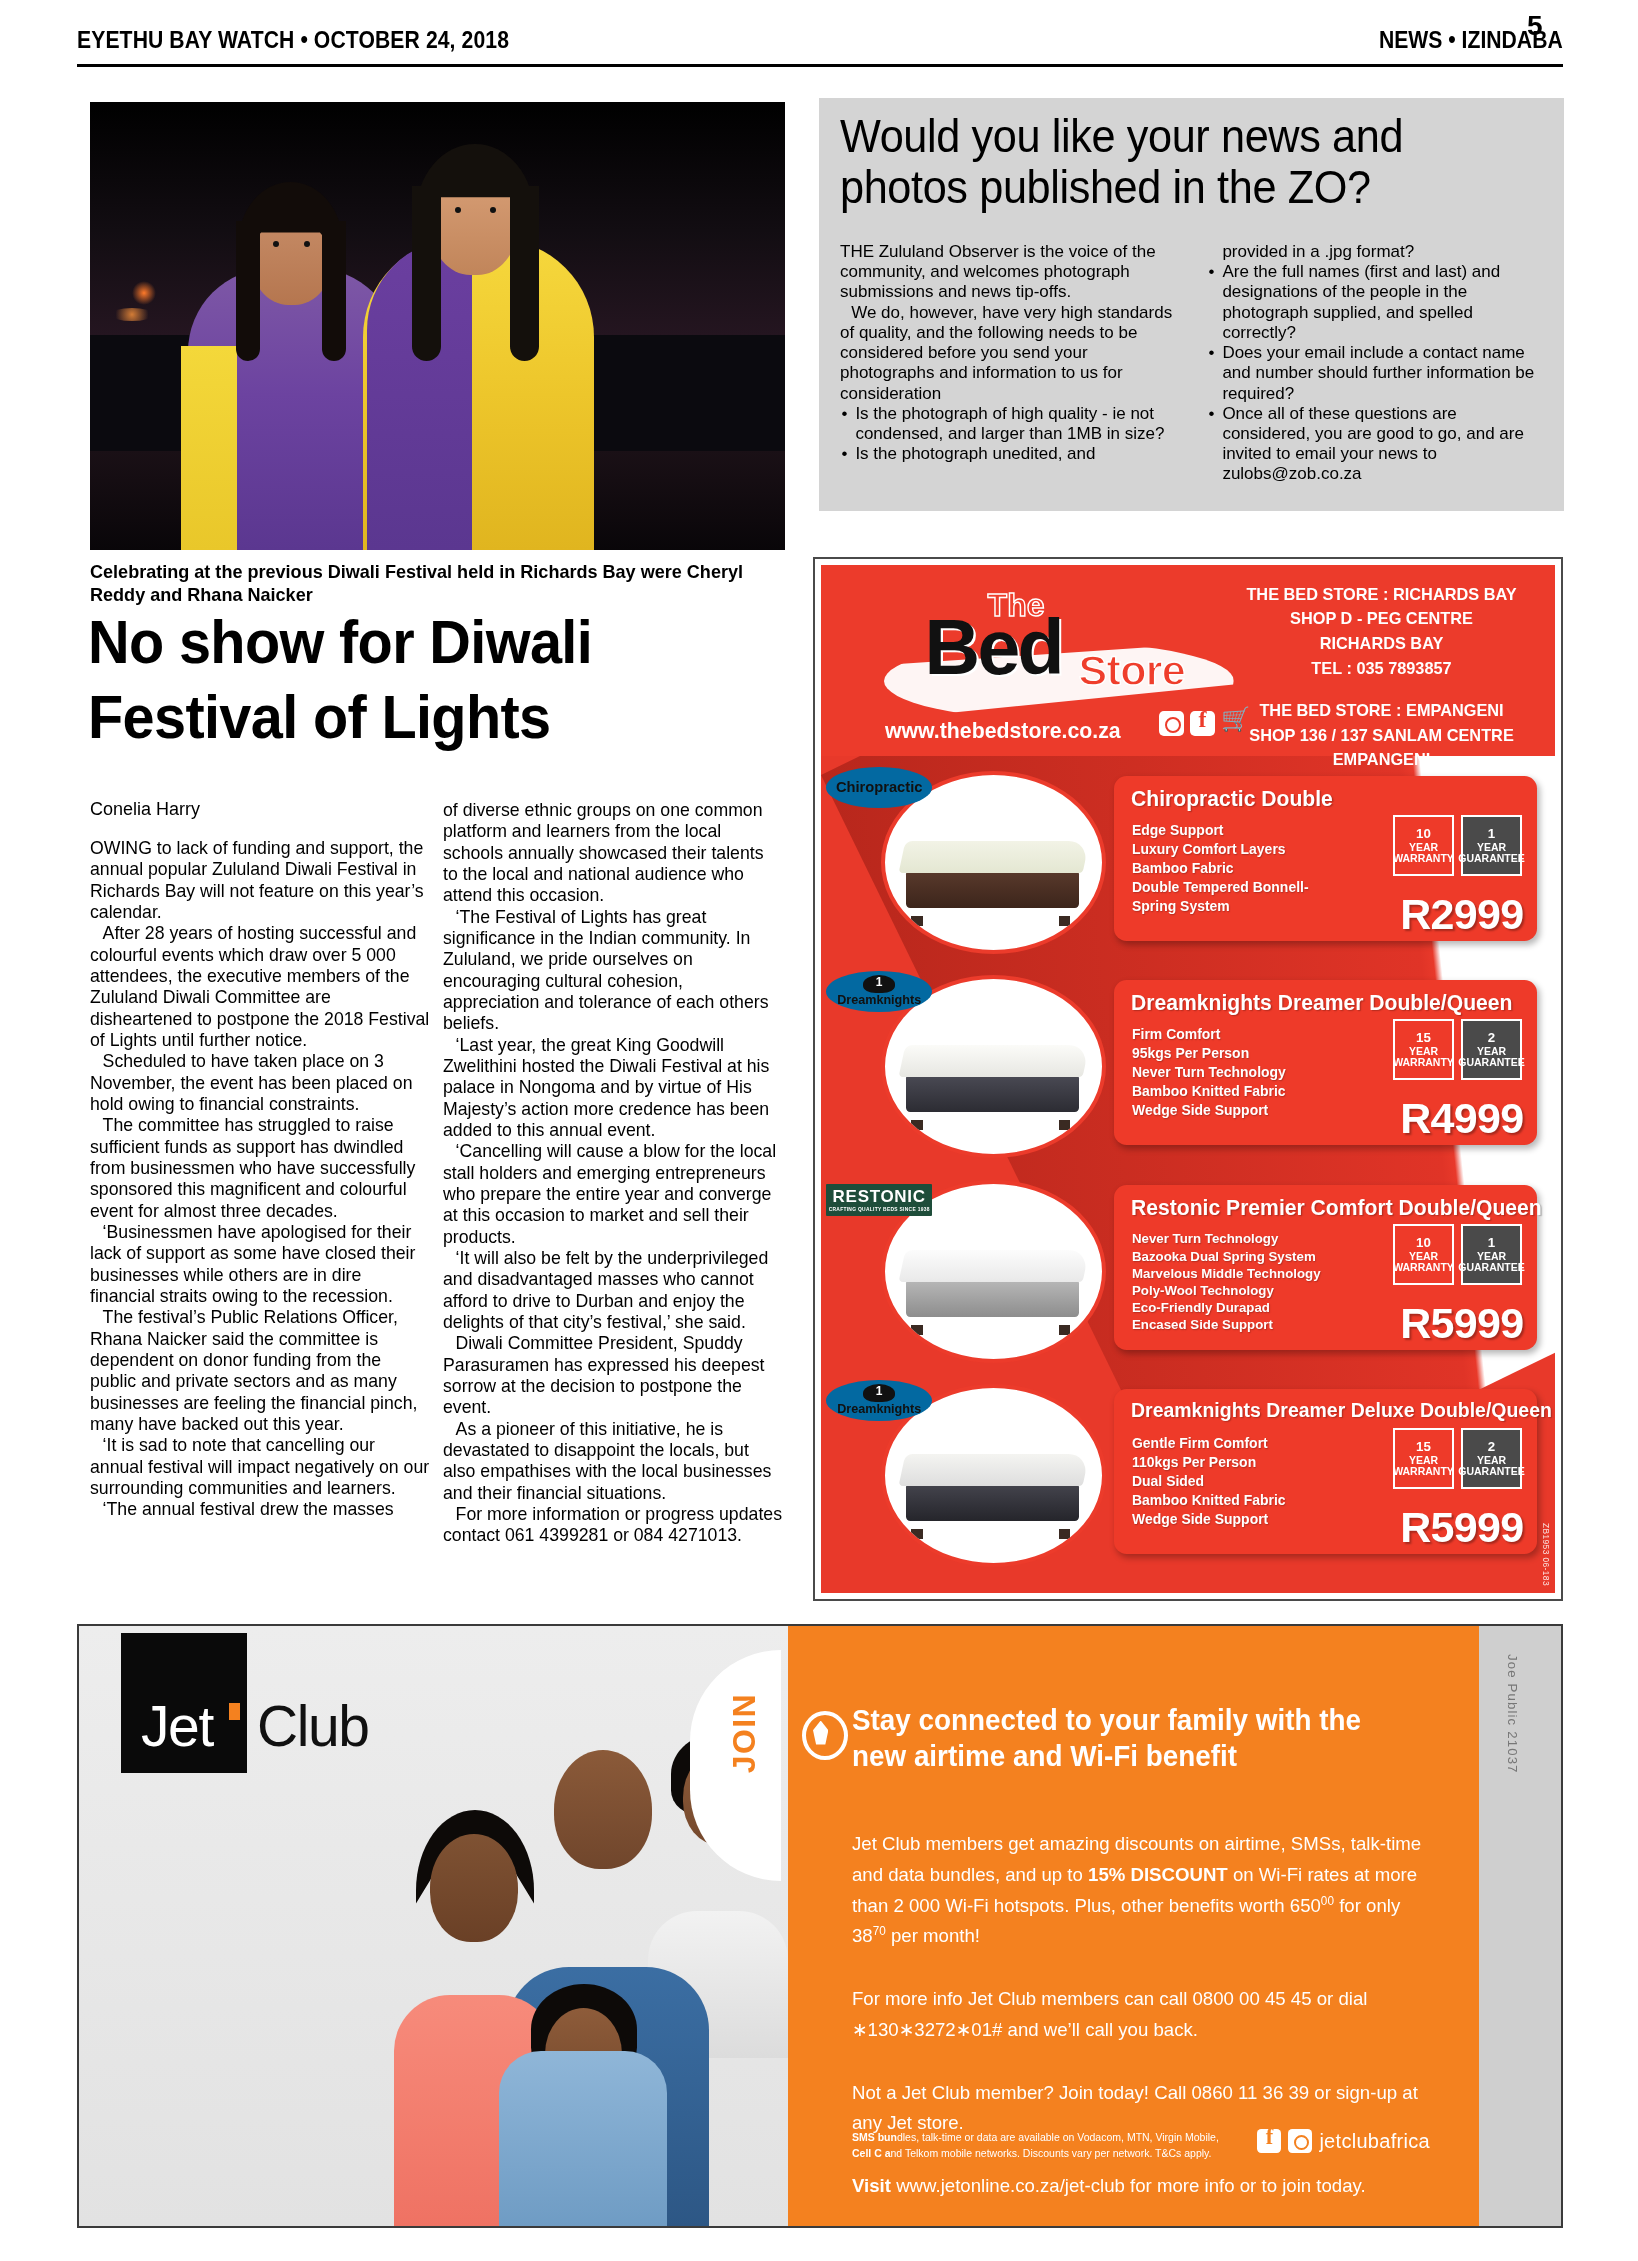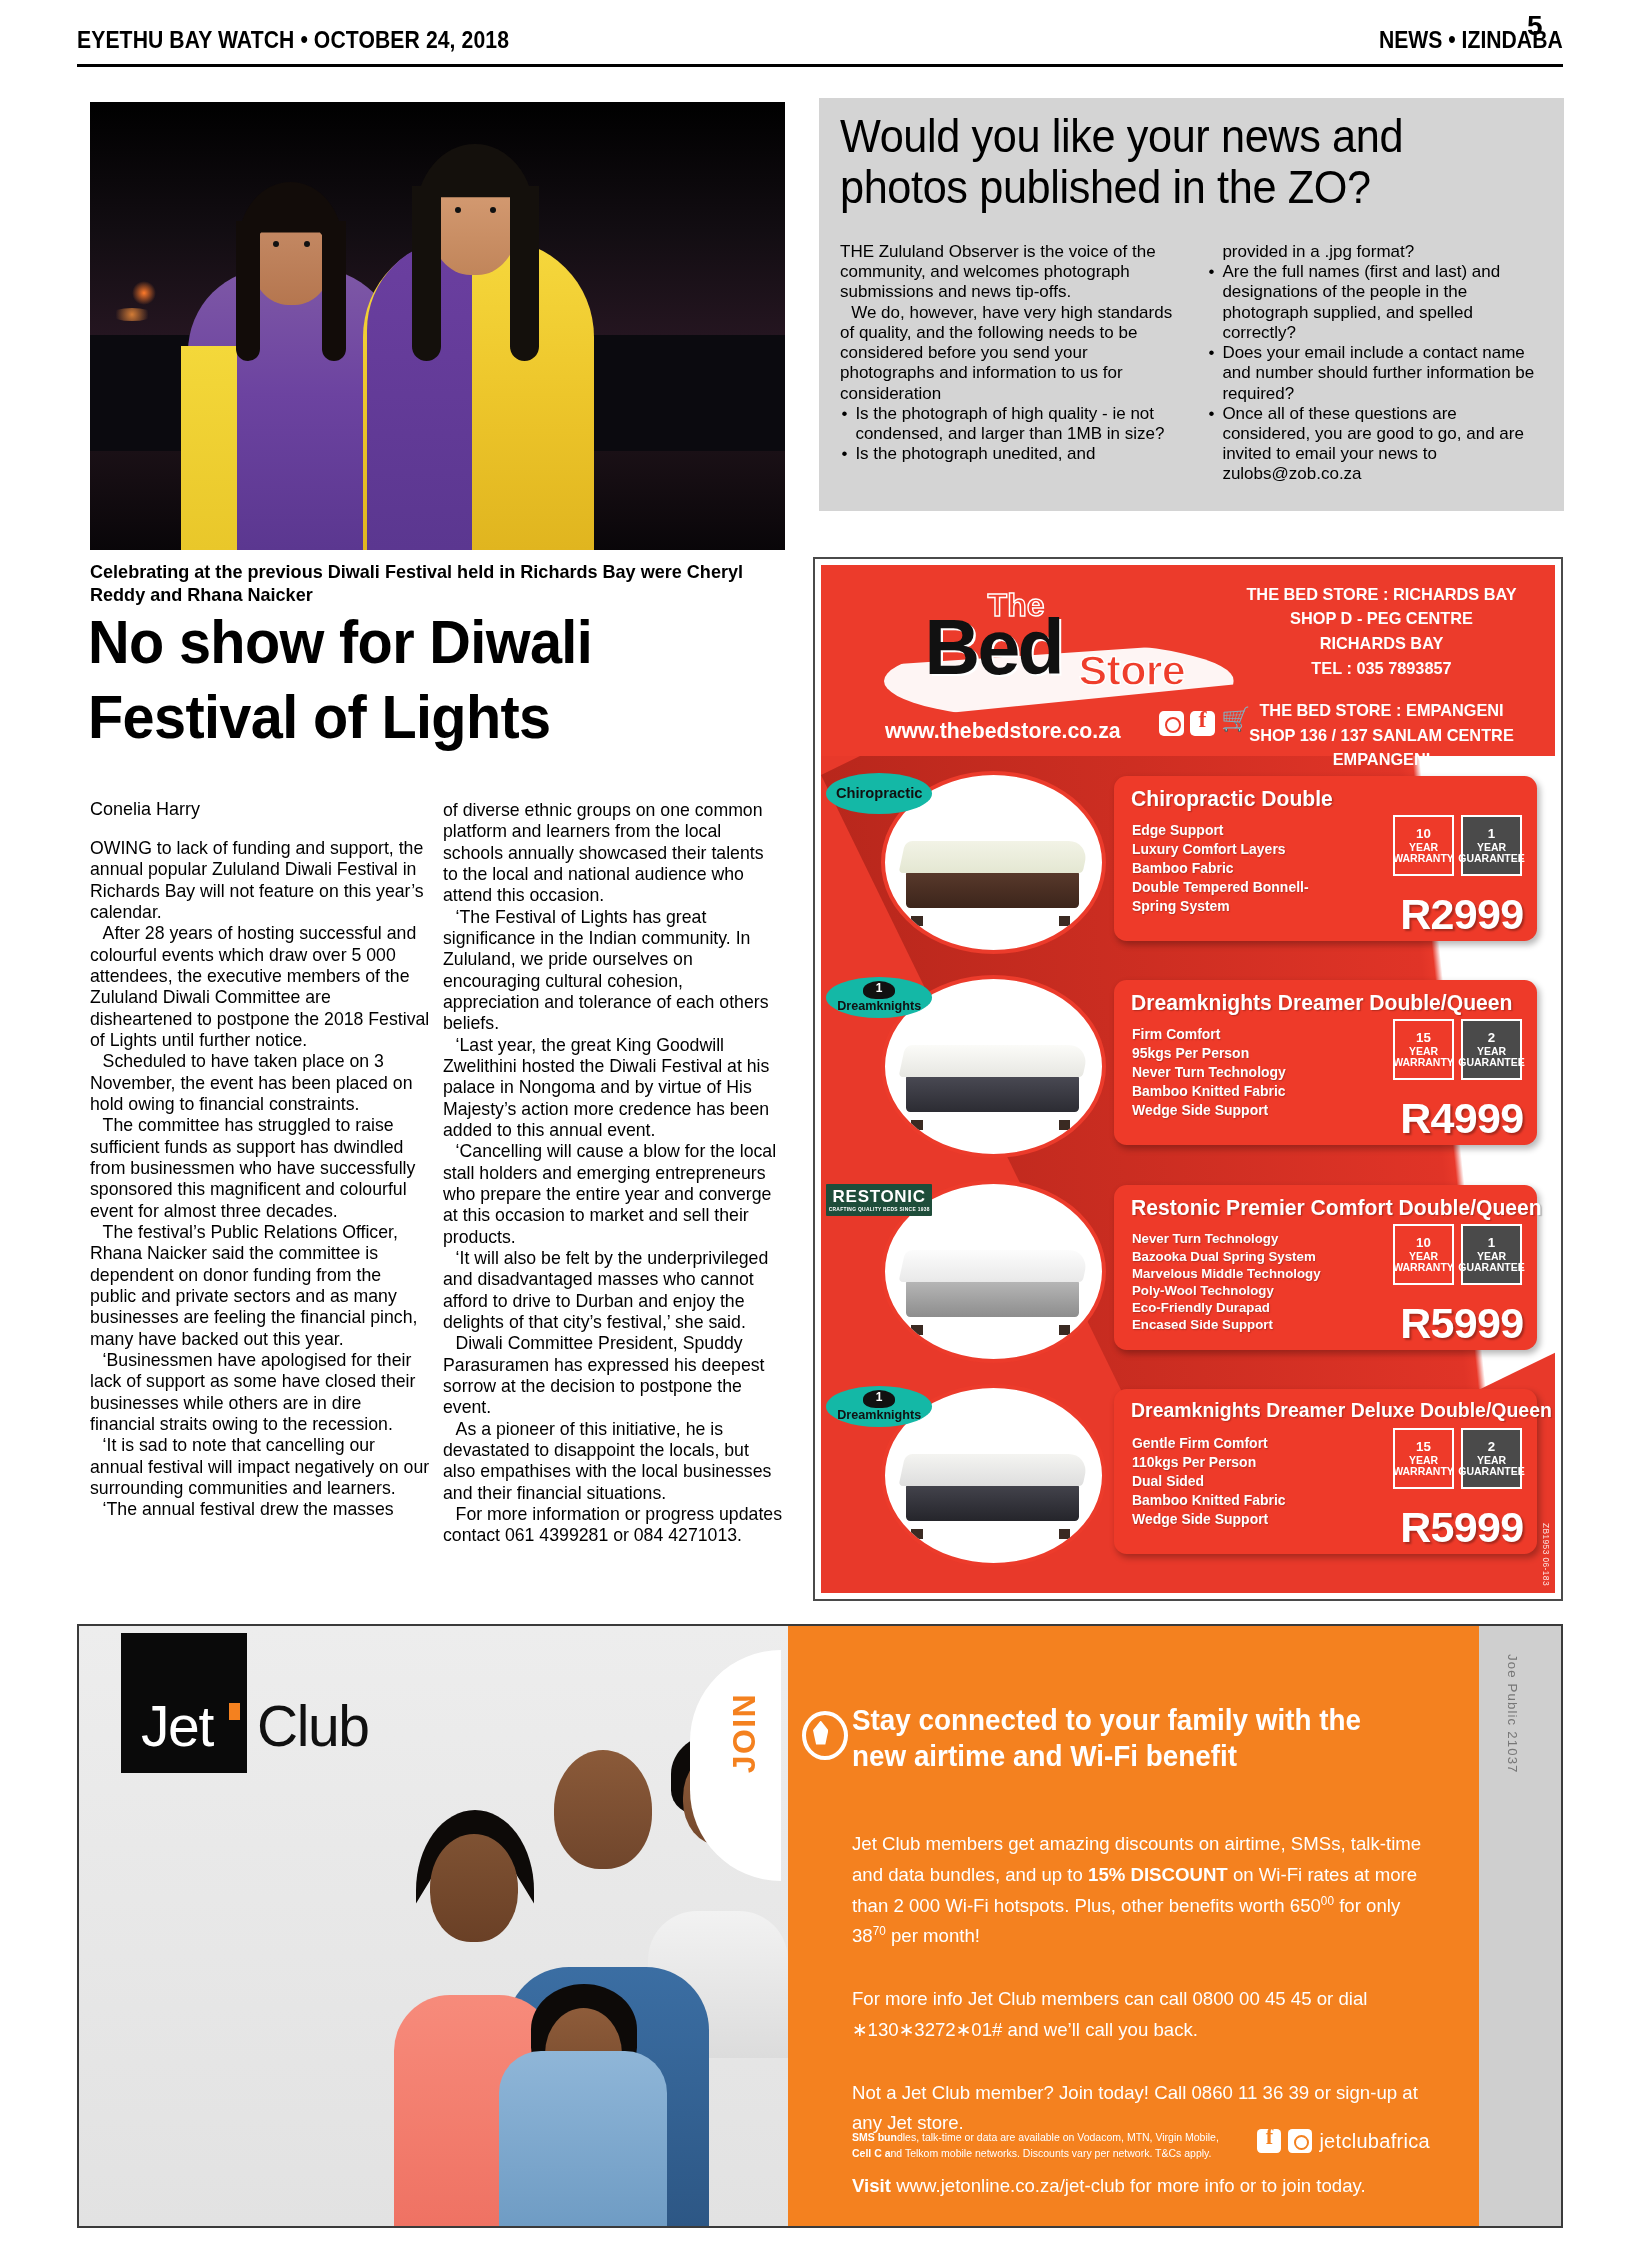--- a/index.html
+++ b/index.html
@@ -345,23 +345,23 @@
     left: 0; right: 0;
     height: 191px;
   }
   .prod-1 { top: 202px; }
   .prod-2 { top: 406px; }
   .prod-3 { top: 611px; }
   .prod-4 { top: 815px; }
 
   .badge-oval {
     position: absolute;
-    left: 5.6px; top: 6px;
+    left: 5.6px; top: 0;
     width: 106px; height: 41px;
-    background: #14b8a6;
+    background: #0369a1;
     border-radius: 50%;
     display: flex; align-items: center; justify-content: center;
     font-size: 14.7px; font-weight: bold; color: #111;
     z-index: 4;
   }
   .badge-oval.restonic {
     background: #1e4d3a;
     border-radius: 1px;
     color: #fff;
     height: 32px;
@@ -738,22 +738,22 @@
     <span class="hl2">Festival of Lights</span>
   </div>
 
   <div class="byline">Conelia Harry</div>
 
   <div class="col col-1">
     <p class="first">OWING to lack of funding and support, the annual popular Zululand Diwali Festival in Richards Bay will not feature on this year’s calendar.</p>
     <p>After 28 years of hosting successful and colourful events which draw over 5 000 attendees, the executive members of the Zululand Diwali Committee are disheartened to postpone the 2018 Festival of Lights until further notice.</p>
     <p>Scheduled to have taken place on 3 November, the event has been placed on hold owing to financial constraints.</p>
     <p>The committee has struggled to raise sufficient funds as support has dwindled from businessmen who have successfully sponsored this magnificent and colourful event for almost three decades.</p>
+    <p>‘Businessmen have apologised for their lack of support as some have closed their businesses while others are in dire financial straits owing to the recession.</p>
     <p>The festival’s Public Relations Officer, Rhana Naicker said the committee is dependent on donor funding from the public and private sectors and as many businesses are feeling the financial pinch, many have backed out this year.</p>
-    <p>‘Businessmen have apologised for their lack of support as some have closed their businesses while others are in dire financial straits owing to the recession.</p>
     <p>‘It is sad to note that cancelling our annual festival will impact negatively on our surrounding communities and learners.</p>
     <p>‘The annual festival drew the masses</p>
   </div>
 
   <div class="col col-2">
     <p class="first">of diverse ethnic groups on one common platform and learners from the local schools annually showcased their talents to the local and national audience who attend this occasion.</p>
     <p>‘The Festival of Lights has great significance in the Indian community. In Zululand, we pride ourselves on encouraging cultural cohesion, appreciation and tolerance of each others beliefs.</p>
     <p>‘Last year, the great King Goodwill Zwelithini hosted the Diwali Festival at his palace in Nongoma and by virtue of His Majesty’s action more credence has been added to this annual event.</p>
     <p>‘Cancelling will cause a blow for the local stall holders and emerging entrepreneurs who prepare the entire year and converge at this occasion to market and sell their products.</p>
     <p>‘It will also be felt by the underprivileged and disadvantaged masses who cannot afford to drive to Durban and enjoy the delights of that city’s festival,’ she said.</p>

